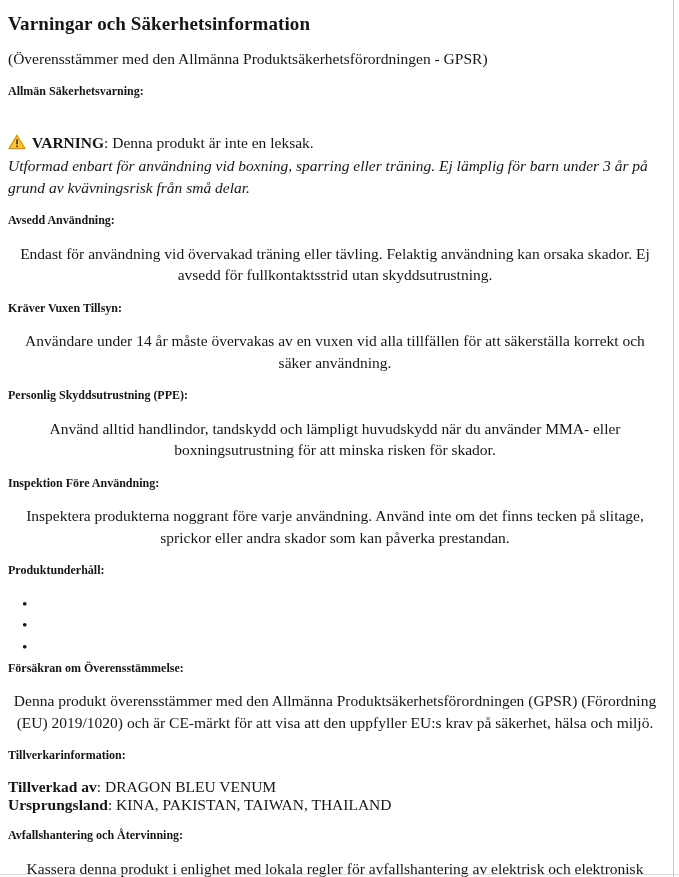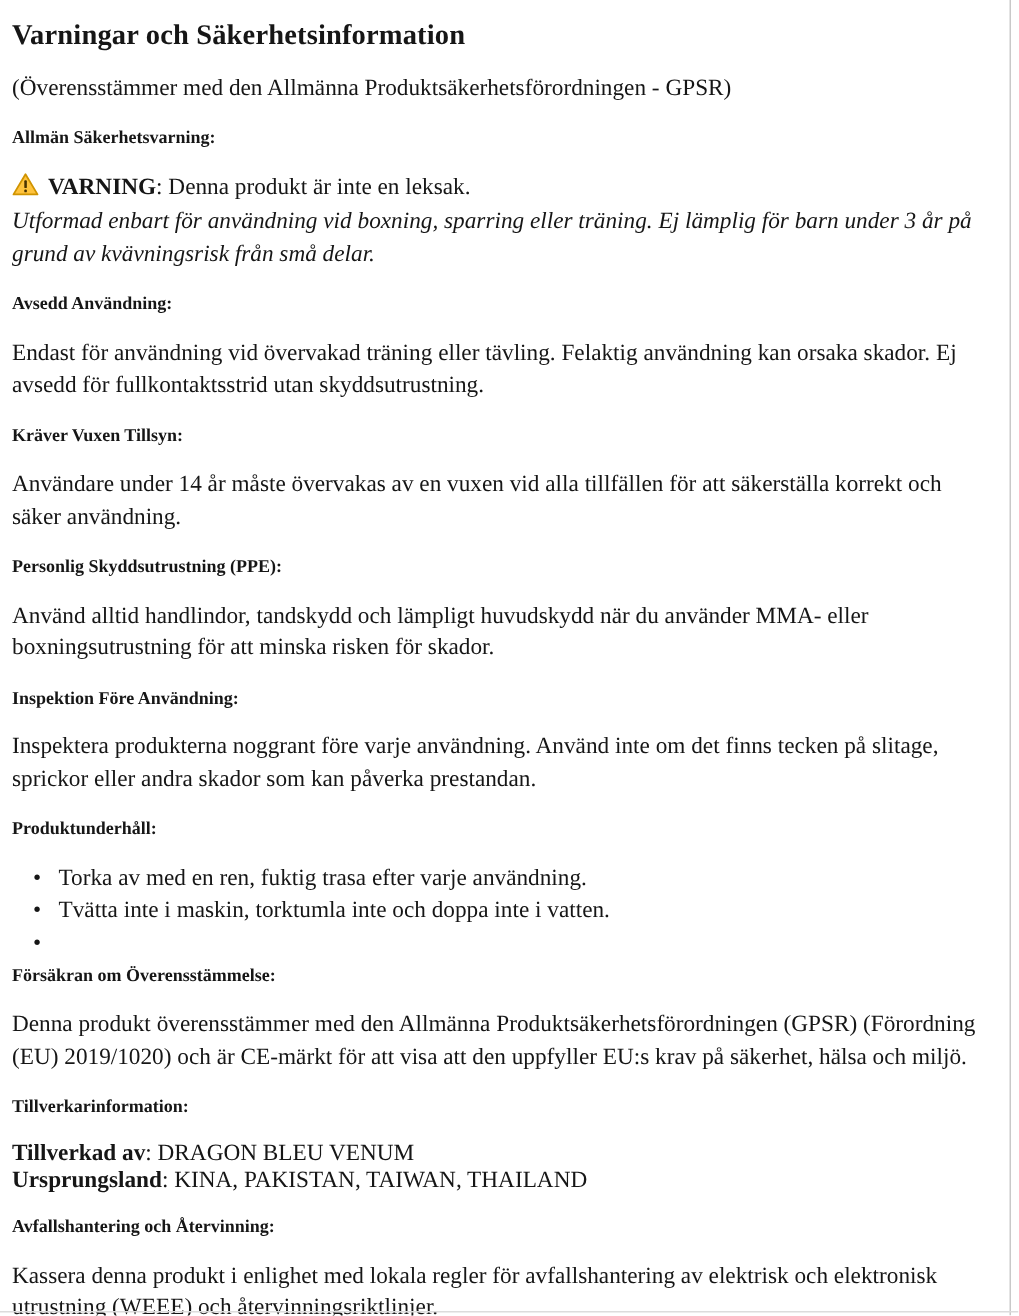--- a/index.html
+++ b/index.html
@@ -29,22 +29,22 @@
     margin: 0 0 13px 0;
     letter-spacing: 0.1px;
   }
   p.subtitle { margin: 0 0 12px 0; }
   h2.sec-heading {
     font-size: 12px;
     font-weight: bold;
     margin: 12px 0 11px 0;
   }
   h2.sec-heading.tight { margin-top: 0; }
-  p.body-text { margin: 11px 0; }
-  p.warn-line { margin: 11px 0 0 0; }
+  p.body-text { margin: 11px 0; text-align: center; }
+  p.warn-line { margin: 29px 0 0 0; }
   p.warn-follow { margin: 0 0 11px 0; font-style: italic; }
   .b { font-weight: bold; }
   .warn-icon-wrap {
     display: inline-block;
     vertical-align: -2px;
     margin-right: 6px;
   }
   ul.maint-list {
     list-style: none;
     margin: 11px 0 0 0;
@@ -87,25 +87,23 @@
 <h2 class="sec-heading">Personlig Skyddsutrustning (PPE):</h2>
 <p class="body-text">Använd alltid handlindor, tandskydd och lämpligt huvudskydd när du använder MMA- eller boxningsutrustning för att minska risken för skador.</p>
 
 <h2 class="sec-heading">Inspektion Före Användning:</h2>
 <p class="body-text">Inspektera produkterna noggrant före varje användning. Använd inte om det finns tecken på slitage, sprickor eller andra skador som kan påverka prestandan.</p>
 
 <h2 class="sec-heading">Produktunderhåll:</h2>
 <ul class="maint-list">
   <li>
       <span class="bullet">•</span>
-      <span>Torka av med en ren, fuktig trasa efter varje användning.</span>
     </li>
   <li>
       <span class="bullet">•</span>
-      <span>Tvätta inte i maskin, torktumla inte och doppa inte i vatten.</span>
     </li>
   <li>
       <span class="bullet">•</span>
     </li>
 </ul>
 
 <h2 class="sec-heading tight">Försäkran om Överensstämmelse:</h2>
 <p class="body-text">Denna produkt överensstämmer med den Allmänna Produktsäkerhetsförordningen (GPSR) (Förordning (EU) 2019/1020) och är CE-märkt för att visa att den uppfyller EU:s krav på säkerhet, hälsa och miljö.</p>
 
 <h2 class="sec-heading">Tillverkarinformation:</h2>

